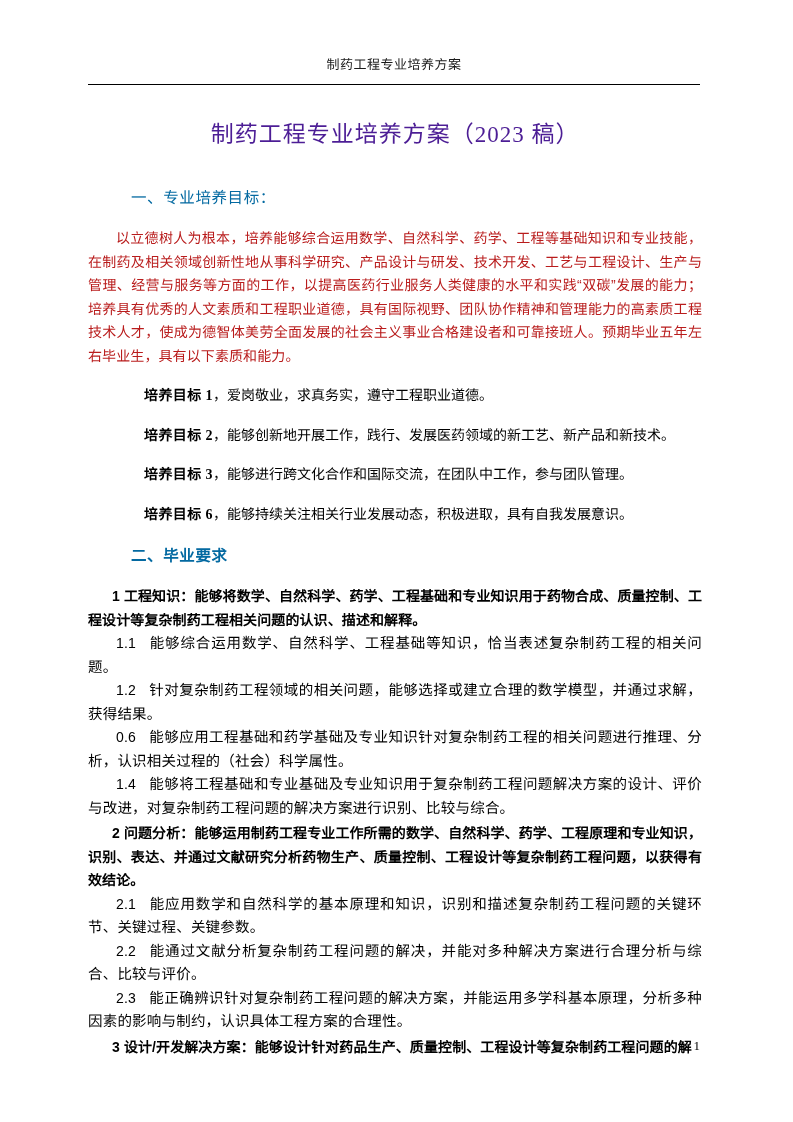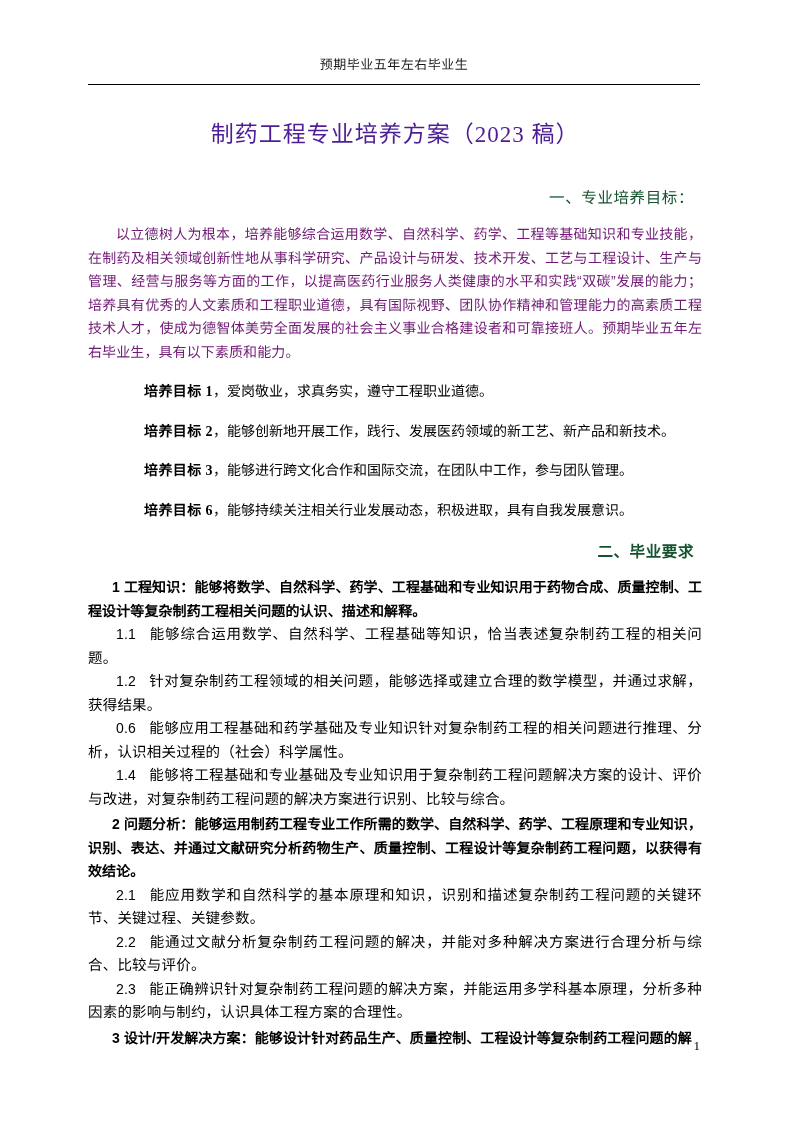--- a/index.html
+++ b/index.html
@@ -66,36 +66,35 @@
     margin: 14px 0 0 0;
     font-weight: normal;
   }
 
   
   .section-head {
     font-family: "Liberation Serif", "DejaVu Serif", serif;
     font-size: 15.5px;
     line-height: 24px;
     letter-spacing: 0.6px;
-    color: #14532d;
-    margin: 8px;
+    color: #0369a1;
+    margin: 17px;
     padding-left: 26px;
-    text-align: right;
   }
   .sec1 { margin-top: 34px; }
   .sec2 { margin-top: 18px; font-weight: bold; }
 
   
   .para {
     font-family: "Liberation Sans", "DejaVu Sans", sans-serif;
     font-size: 14px;
     line-height: 23.5px;
     text-align: justify;
     text-justify: inter-ideograph;
-    color: #701a75;
+    color: #b91c1c;
     margin: 0;
     letter-spacing: 0.1px;
   }
   .para-indent { text-indent: 28px; }
 
   .goal-intro { margin-top: 13px; }
 
   
   .goal-item {
     font-family: "Liberation Sans", "DejaVu Sans", sans-serif;
@@ -161,21 +160,21 @@
     font-family: "Liberation Serif", "DejaVu Serif", serif;
     font-size: 13px;
     color: #000;
   }
 </style>
 </head>
 <body>
 
 <div class="page">
 
-  <div class="header">预期毕业五年左右毕业生</div>
+  <div class="header">制药工程专业培养方案</div>
   <div class="header-rule"></div>
 
   <div class="content">
 
     <h1 class="doc-title">制药工程专业培养方案（2023 稿）</h1>
 
     <p class="section-head sec1">一、专业培养目标：</p>
 
     <p class="para para-indent goal-intro">以立德树人为根本，培养能够综合运用数学、自然科学、药学、工程等基础知识和专业技能，在制药及相关领域创新性地从事科学研究、产品设计与研发、技术开发、工艺与工程设计、生产与管理、经营与服务等方面的工作，以提高医药行业服务人类健康的水平和实践“双碳”发展的能力；培养具有优秀的人文素质和工程职业道德，具有国际视野、团队协作精神和管理能力的高素质工程技术人才，使成为德智体美劳全面发展的社会主义事业合格建设者和可靠接班人。预期毕业五年左右毕业生，具有以下素质和能力。</p>
 

